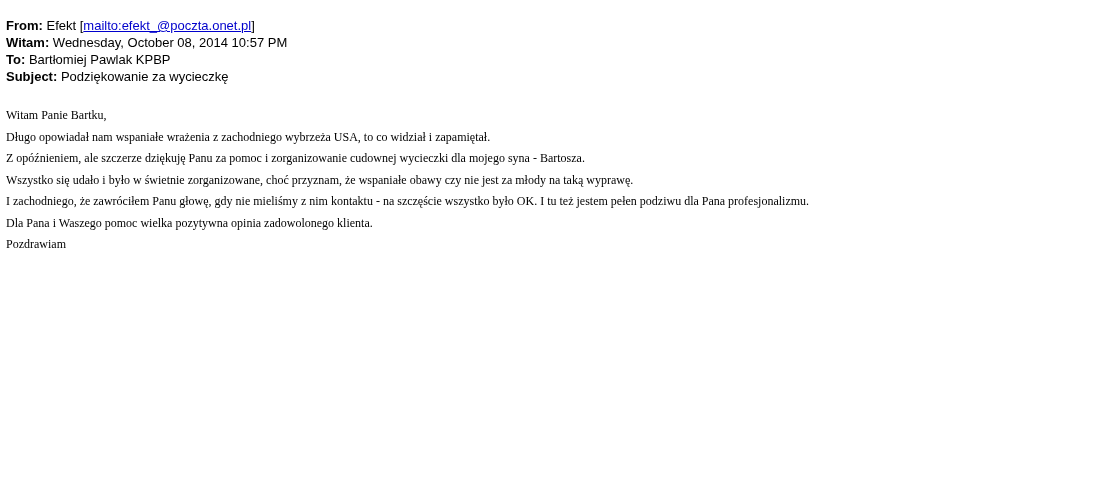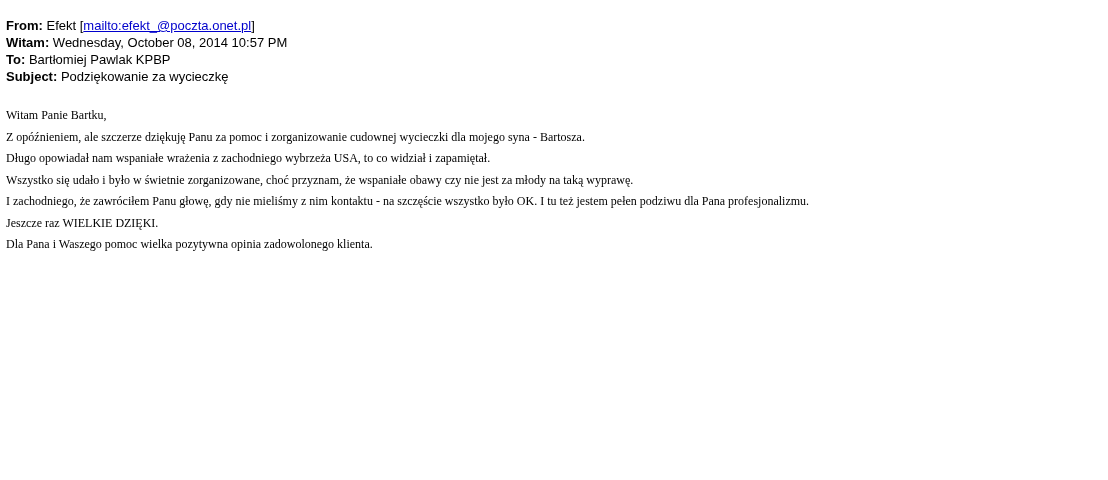--- a/index.html
+++ b/index.html
@@ -80,21 +80,21 @@
 
     <div class="hdr-row">
       <span class="hdr-label">Subject:</span>
       <span class="hdr-value">Podziękowanie za wycieczkę</span>
     </div>
 
   </div>
 
   <div class="body-block">
     <div class="body-line">Witam Panie Bartku,</div>
+    <div class="body-line">Długo opowiadał nam wspaniałe wrażenia z zachodniego wybrzeża USA, to co widział i zapamiętał.</div>
     <div class="body-line">Z opóźnieniem, ale szczerze dziękuję Panu za pomoc i zorganizowanie cudownej wycieczki dla mojego syna - Bartosza.</div>
-    <div class="body-line">Długo opowiadał nam wspaniałe wrażenia z zachodniego wybrzeża USA, to co widział i zapamiętał.</div>
     <div class="body-line">Wszystko się udało i było w świetnie zorganizowane, choć przyznam, że wspaniałe obawy czy nie jest za młody na taką wyprawę.</div>
     <div class="body-line">I zachodniego, że zawróciłem Panu głowę, gdy nie mieliśmy z nim kontaktu - na szczęście wszystko było OK. I tu też jestem pełen podziwu dla Pana profesjonalizmu.</div>
-    <div class="body-line">Jeszcze raz WIELKIE DZIĘKI.</div>
     <div class="body-line">Dla Pana i Waszego pomoc wielka pozytywna opinia zadowolonego klienta.</div>
+    <div class="body-line">Pozdrawiam</div>
   </div>
 
 </div>
 
 </body></html>

